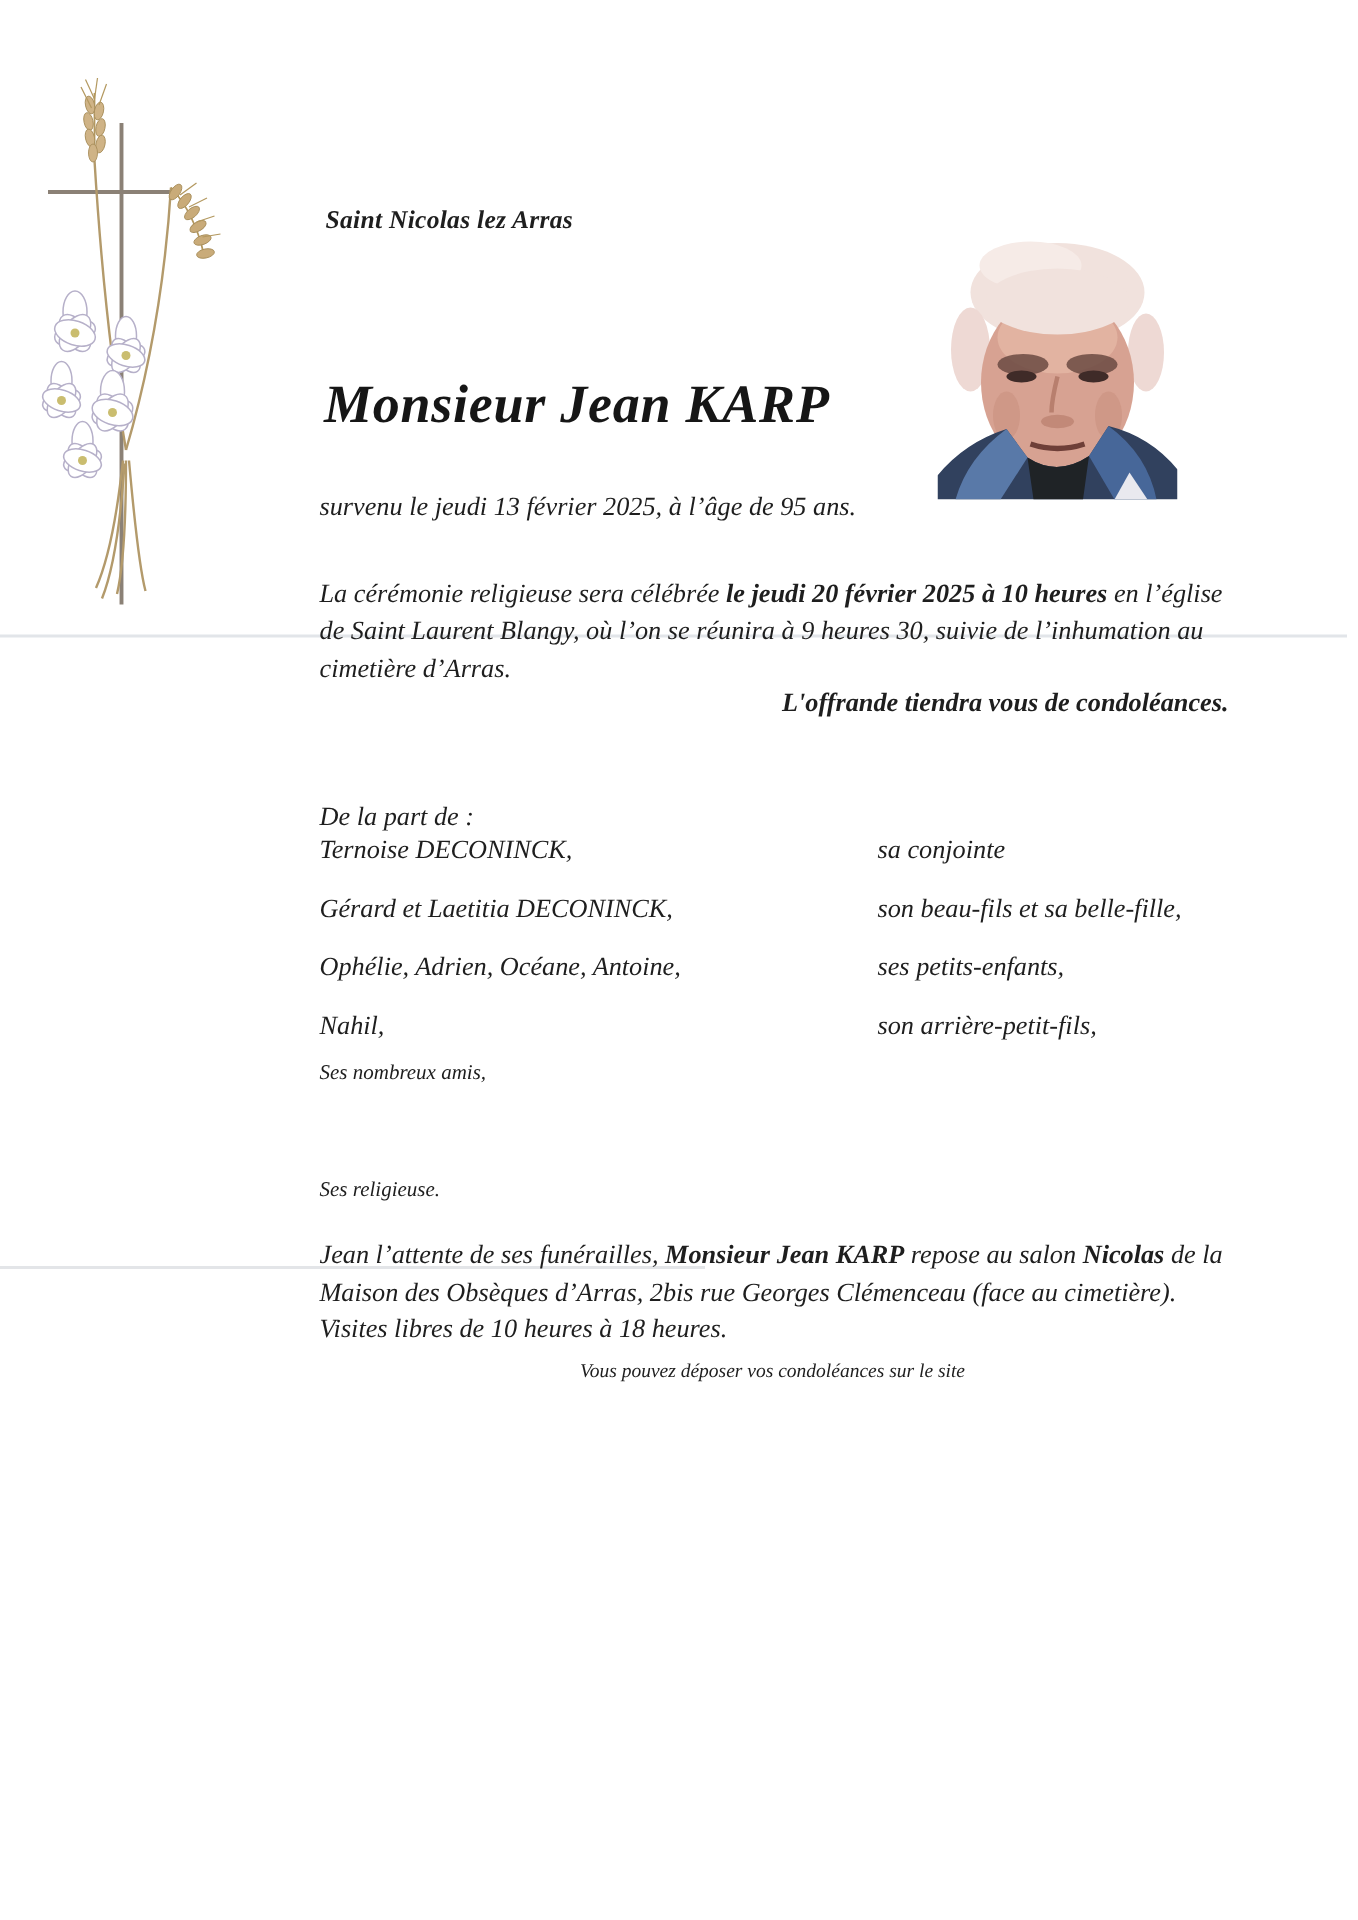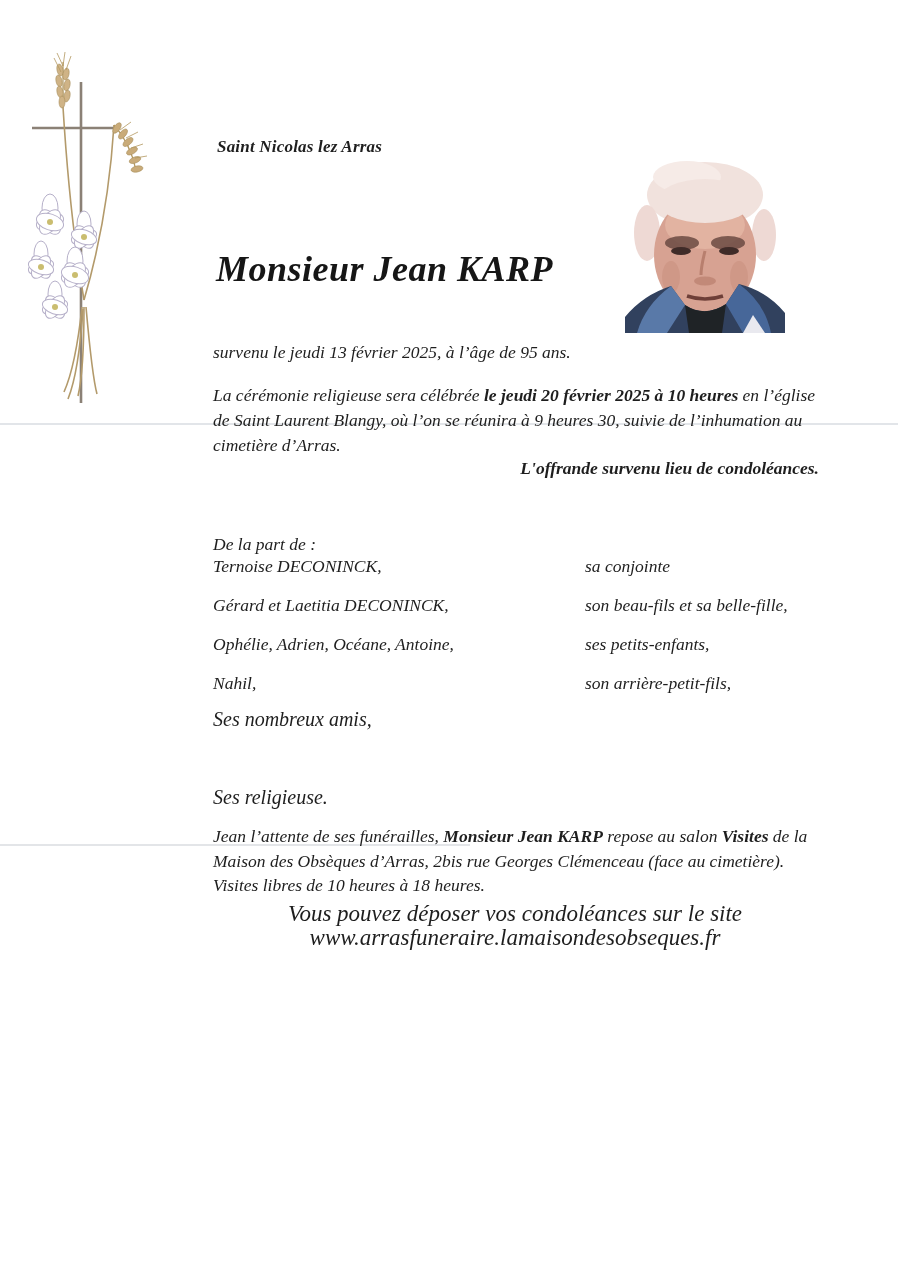--- a/index.html
+++ b/index.html
@@ -12,30 +12,30 @@
     overflow: hidden;
     font-family: "Liberation Serif", serif;
     font-style: italic;
     color: #1e1e1e;
   }
   .abs { position: absolute; }
   .location { left: 217px; top: 137px; font-size: 17px; font-weight: bold; letter-spacing: 0.2px; }
   .intro { left: 214px; top: 196px; font-size: 17.5px; }
   .title { left: 216px; top: 248px; font-size: 36px; font-weight: bold; letter-spacing: 0.5px; color: #161616; }
   .body-text { font-size: 17.5px; line-height: 25px; }
-  .death-line { left: 213px; top: 340px; }
+  .death-line { left: 213px; top: 325px; }
   .ceremony { left: 213px; top: 383px; width: 610px; }
   .offering { left: 213px; top: 458px; width: 606px; text-align: right; font-weight: bold; font-size: 17.5px; }
   .from-label { left: 213px; top: 534px; font-size: 17.5px; }
   .fam-row { left: 0; width: 905px; font-size: 17.5px; }
   .fam-name { position: absolute; left: 213px; white-space: nowrap; }
   .fam-rel { position: absolute; left: 585px; white-space: nowrap; }
-  .other-line { left: 213px; font-size: 20px; white-space: nowrap; }
+  .other-line { left: 213px; font-size: 14px; white-space: nowrap; }
   .repose { left: 213px; top: 824px; width: 612px; line-height: 24.5px; }
-  .footer { left: 240px; top: 902px; width: 550px; text-align: center; font-size: 23px; line-height: 23.5px; }
+  .footer { left: 240px; top: 902px; width: 550px; text-align: center; font-size: 13px; line-height: 23.5px; }
   .scanline { position: absolute; height: 2px; }
   .scanline.a { top: 423px; left: 0; width: 905px; background: #dde1e5; opacity: 0.85; }
   .scanline.b { top: 844px; left: 0; width: 470px; background: #e3e5e8; }
   .illustration { left: 12px; top: 52px; }
   .portrait { left: 625px; top: 155px; }
   b { font-weight: bold; text-align: right; }
 </style>
 </head>
 <body>
 
@@ -164,21 +164,21 @@
     <path d="M118,178 L128,160 L140,178 Z" fill="#e9e9ef"></path>
   </svg>
 
   <div class="abs location">Saint Nicolas lez Arras</div>
   <div class="abs title">Monsieur Jean KARP</div>
 
   <div class="abs body-text death-line">survenu le jeudi 13 février 2025, à l’âge de 95 ans.</div>
 
   <p class="abs body-text ceremony"><span>La cérémonie religieuse sera célébrée </span><b>le jeudi 20 février 2025 à 10 heures</b><span> en l’église de Saint Laurent Blangy, où l’on se réunira à 9 heures 30, suivie de l’inhumation au cimetière d’Arras.</span></p>
 
-  <div class="abs offering">L'offrande survenu lieu de condoléances.</div>
+  <div class="abs offering">L'offrande tiendra vous de condoléances.</div>
 
   <div class="abs from-label">De la part de :</div>
 
   <div class="abs fam-row" style="top:556px">
     <span class="fam-name">Ternoise DECONINCK,</span>
     <span class="fam-rel">sa conjointe</span>
   </div>
   <div class="abs fam-row" style="top:595px">
     <span class="fam-name">Gérard et Laetitia DECONINCK,</span>
     <span class="fam-rel">son beau-fils et sa belle-fille,</span>
@@ -188,20 +188,19 @@
     <span class="fam-rel">ses petits-enfants,</span>
   </div>
   <div class="abs fam-row" style="top:673px">
     <span class="fam-name">Nahil,</span>
     <span class="fam-rel">son arrière-petit-fils,</span>
   </div>
 
   <div class="abs other-line" style="top:708px">Ses nombreux amis,</div>
   <div class="abs other-line" style="top:786px">Ses religieuse.</div>
 
-  <p class="abs body-text repose"><span>Jean l’attente de ses funérailles, </span><b>Monsieur Jean KARP</b><span> repose au salon </span><b>Visites</b><span> de la Maison des Obsèques d’Arras, 2bis rue Georges Clémenceau (face au cimetière). Visites libres de 10 heures à 18 heures.</span></p>
+  <p class="abs body-text repose"><span>Jean l’attente de ses funérailles, </span><b>Monsieur Jean KARP</b><span> repose au salon </span><b>Nicolas</b><span> de la Maison des Obsèques d’Arras, 2bis rue Georges Clémenceau (face au cimetière). Visites libres de 10 heures à 18 heures.</span></p>
 
   <div class="abs footer">
     <div>Vous pouvez déposer vos condoléances sur le site</div>
-    <div>www.arrasfuneraire.lamaisondesobseques.fr</div>
   </div>
 
 </div>
 
 </body></html>

